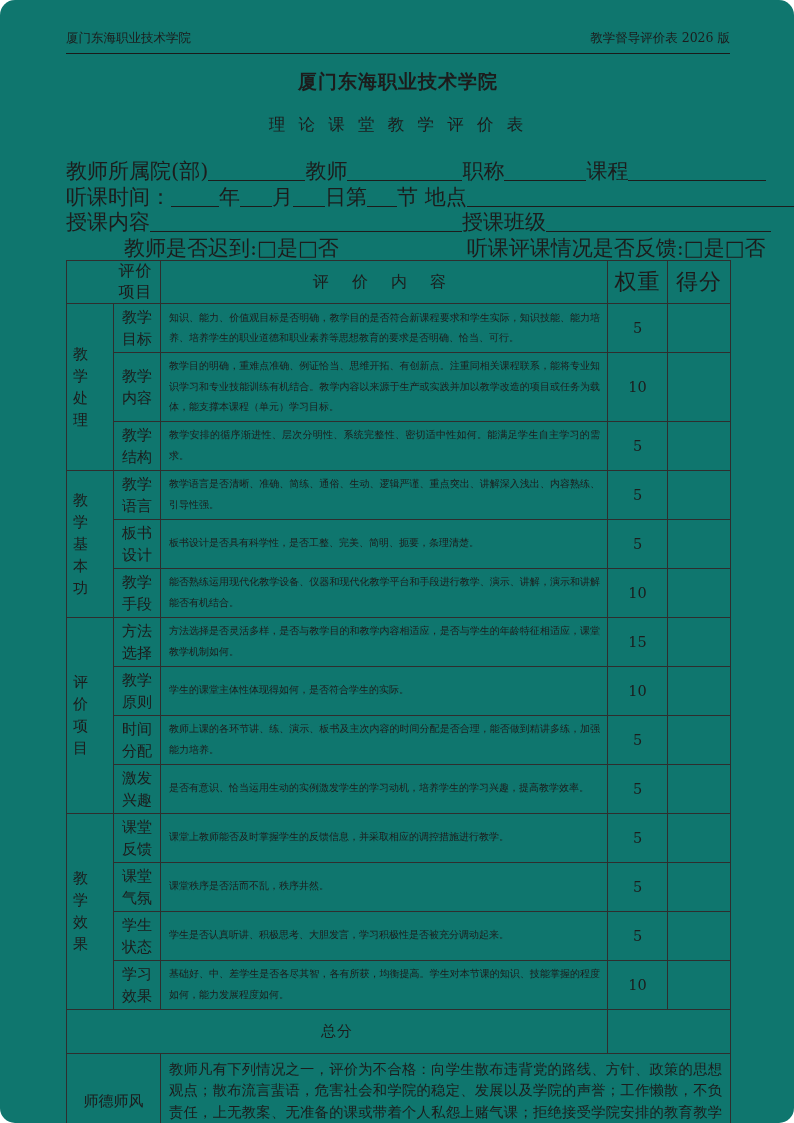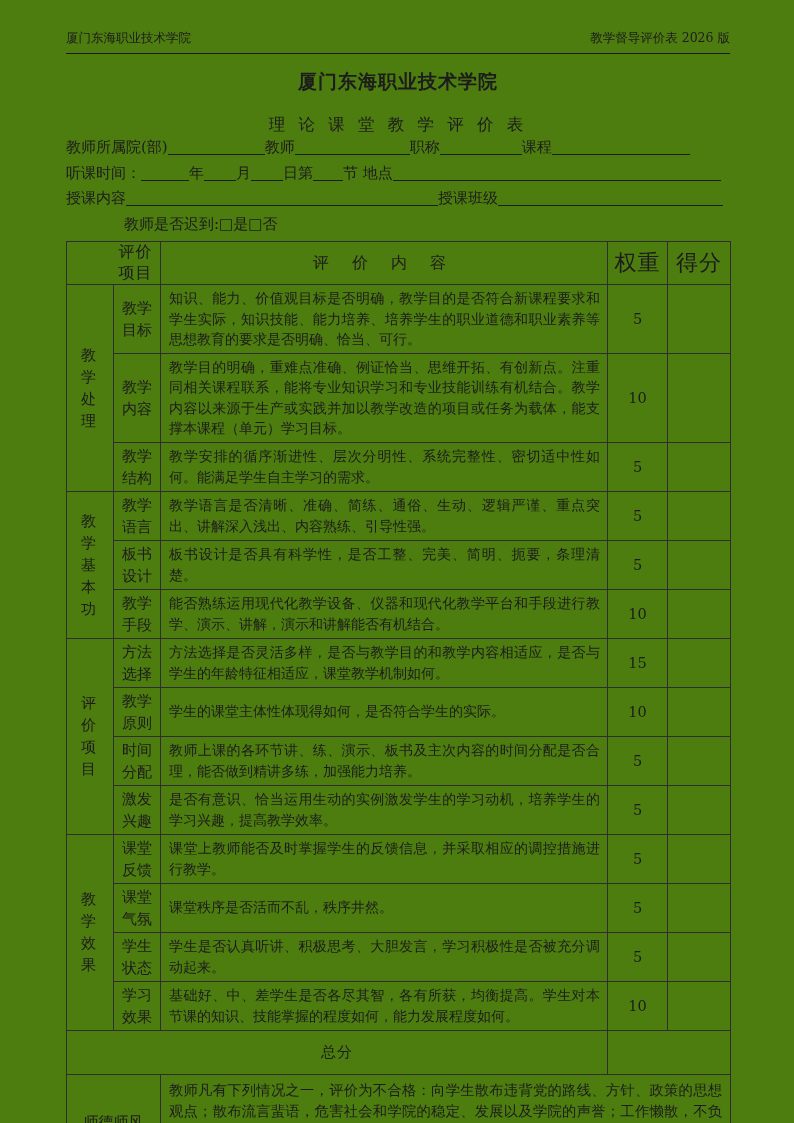--- a/index.html
+++ b/index.html
@@ -1,34 +1,35 @@
 <!DOCTYPE html>
 <html><head>
 <meta charset="utf-8">
 <style>
   * { margin:0; padding:0; box-sizing:border-box; }
   html,body { background:#ffffff; }
   .page {
     position:relative;
     width:794px; height:1123px;
-    background:#4d7c0f;
+    background:#0f766e;
     font-family:"DejaVu Serif","Liberation Serif",serif;
     color:#1c1c1c;
     overflow:hidden;
+    border-radius:15px;
   }
   .content { position:absolute; left:66px; top:30px; width:664px; }
 
   .page-header {
     display:flex; justify-content:space-between; align-items:flex-end;
     font-size:12.5px; padding-bottom:6px; border-bottom:1.6px solid #1a1a1a;
   }
   .doc-title { text-align:center; font-size:19px; font-weight:bold; margin-top:15px; letter-spacing:1px; }
   .doc-subtitle { text-align:center; font-size:16.5px; font-weight:normal; margin-top:19px; letter-spacing:4px; }
 
-  .info { margin-top:2px; font-size:15px; }
+  .info { margin-top:21px; font-size:21px; }
   .info-line { height:25.5px; white-space:nowrap; }
   .blank {
     display:inline-block; border-bottom:1.2px solid #1c1c1c;
     height:1.02em; vertical-align:-3px;
   }
   .cb-line { display:flex;text-align:center; }
   .cb-left { margin-left:58px; }
   .cb-right { margin-left:128px; }
 
   table.eval {
@@ -39,29 +40,29 @@
   }
   table.eval th, table.eval td {
     border:1px solid #2e2e2e;
     font-weight:normal;
     vertical-align:middle;
   }
   th.h-item  { font-size:16px; height:42px; letter-spacing:1px;padding-left:44px; }
   th.h-content { font-size:16px; letter-spacing:9px; }
   th.h-weight, th.h-score { font-size:22px; letter-spacing:1px; }
   td.group {
-    text-align:center; font-size:15px; letter-spacing:3px;
+    font-size:15px; letter-spacing:3px;
     padding:2px 6px; line-height:22px;
   }
   td.sub {
     text-align:center; font-size:15px;
     padding:2px 6px; line-height:22px;
   }
   td.crit {
-    font-size:14px; line-height:20.5px;
+    font-size:10px; line-height:20.5px;
     padding:3px 7px 3px 8px; text-align:justify;
   }
   td.weight { text-align:center; font-size:14.5px; }
   td.score  { }
   td.total-label { text-align:center; font-size:15px; height:44px; letter-spacing:1px;font-family:Liberation Serif, serif; }
   td.ethics-label { text-align:center; font-size:15px; }
   td.ethics-text {
     font-size:14.3px; line-height:21.5px;
     padding:5px 8px; text-align:justify;
   }
@@ -85,20 +86,21 @@
         <span>教师所属院(部)</span><span class="blank" style="width:97px"></span><span>教师</span><span class="blank" style="width:115px"></span><span>职称</span><span class="blank" style="width:82px"></span><span>课程</span><span class="blank" style="width:138px"></span>
       </div>
       <div class="info-line">
         <span>听课时间：</span><span class="blank" style="width:48px"></span><span>年</span><span class="blank" style="width:32px"></span><span>月</span><span class="blank" style="width:32px"></span><span>日第</span><span class="blank" style="width:30px"></span><span>节 地点</span><span class="blank" style="width:328px"></span>
       </div>
       <div class="info-line">
         <span>授课内容</span><span class="blank" style="width:312px"></span><span>授课班级</span><span class="blank" style="width:225px"></span>
       </div>
       <div class="info-line cb-line">
         <span class="cb-left">教师是否迟到:□是□否</span>
+        <span class="cb-right">听课评课情况是否反馈:□是□否</span>
       </div>
     </div>
 
     <table class="eval">
       <colgroup>
         <col style="width:47px">
           <col style="width:47px">
           <col style="width:447px">
           <col style="width:60px">
           <col style="width:63px">

